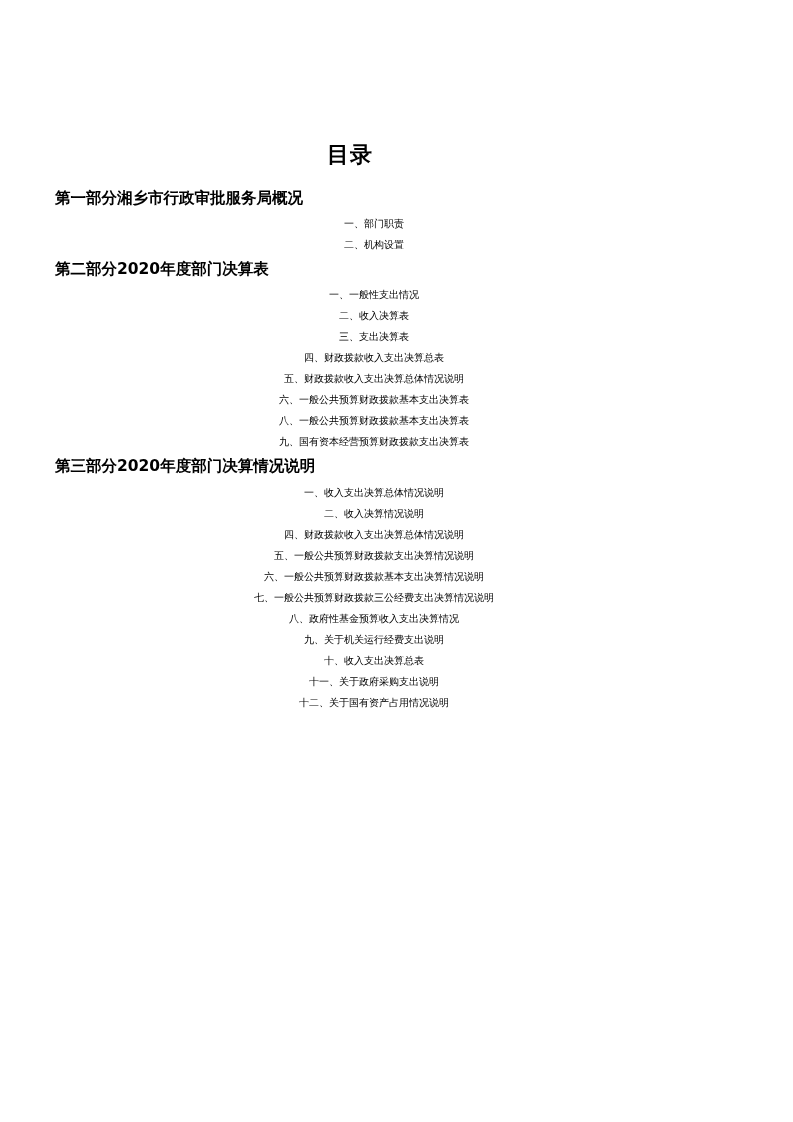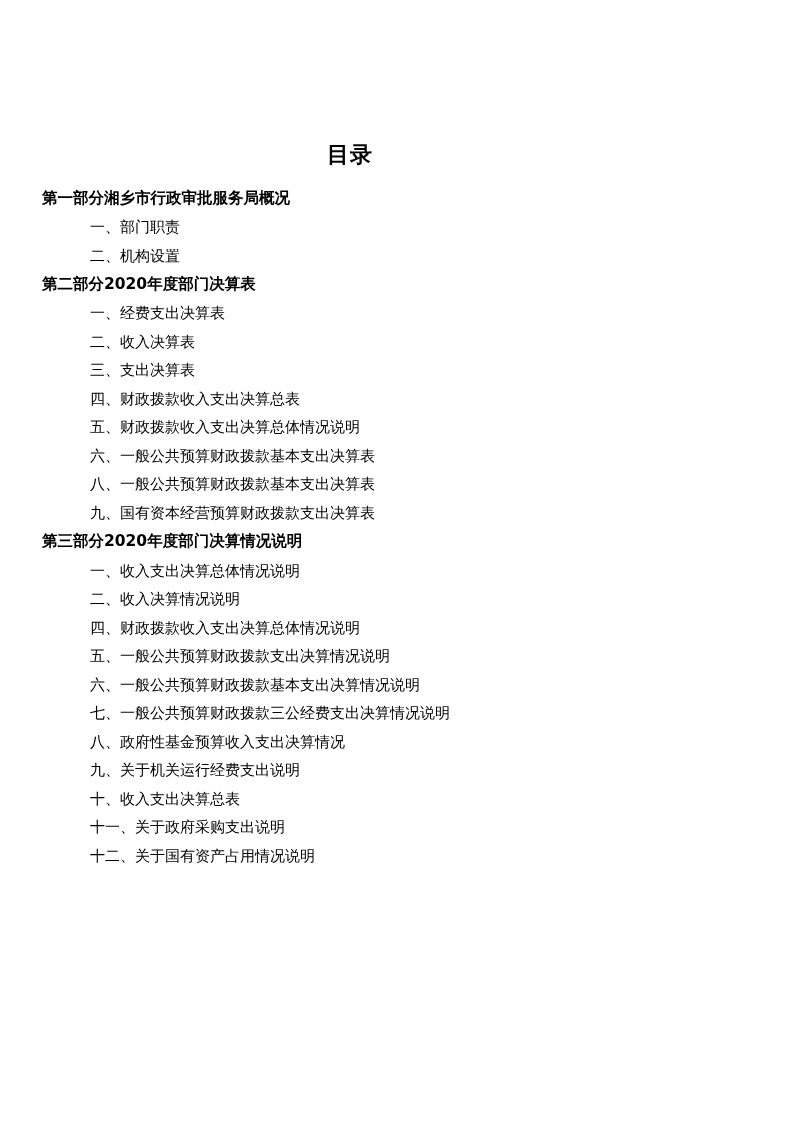--- a/index.html
+++ b/index.html
@@ -24,56 +24,57 @@
   .doc-title {
     text-align: center;
     font-family: "DejaVu Sans", "Liberation Sans", sans-serif;
     font-weight: bold;
     font-size: 22px;
     letter-spacing: 1px;
     margin: 0 0 16px 0;
     line-height: 1.4;
   }
   .toc {
-    margin: 0;
+    margin: 13px;
     padding: 0;
     list-style: none;
   }
   .section-heading {
     font-family: "DejaVu Sans", "Liberation Sans", sans-serif;
     font-weight: bold;
     font-size: 15.5px;
     line-height: 1.5;
     margin: 6px 0 2px 0;
     letter-spacing: 0px;
   }
   .entry {
     font-family: "DejaVu Serif", "Liberation Serif", serif;
-    font-size: 15px;
+    font-size: 10px;
     line-height: 1.5;
     padding-left: 48px;
     margin: 6px 0;
     white-space: nowrap;
+    text-align: center;
   }
 </style>
 </head>
 <body>
 
 <div class="page">
 
   <h1 class="doc-title">目录</h1>
 
   <div class="toc">
 
     <div class="section-heading">第一部分湘乡市行政审批服务局概况</div>
     <div class="entry">一、部门职责</div>
     <div class="entry">二、机构设置</div>
 
     <div class="section-heading">第二部分2020年度部门决算表</div>
-    <div class="entry">一、经费支出决算表</div>
+    <div class="entry">一、一般性支出情况</div>
     <div class="entry">二、收入决算表</div>
     <div class="entry">三、支出决算表</div>
     <div class="entry">四、财政拨款收入支出决算总表</div>
     <div class="entry">五、财政拨款收入支出决算总体情况说明</div>
     <div class="entry">六、一般公共预算财政拨款基本支出决算表</div>
     <div class="entry">八、一般公共预算财政拨款基本支出决算表</div>
     <div class="entry">九、国有资本经营预算财政拨款支出决算表</div>
 
     <div class="section-heading">第三部分2020年度部门决算情况说明</div>
     <div class="entry">一、收入支出决算总体情况说明</div>

